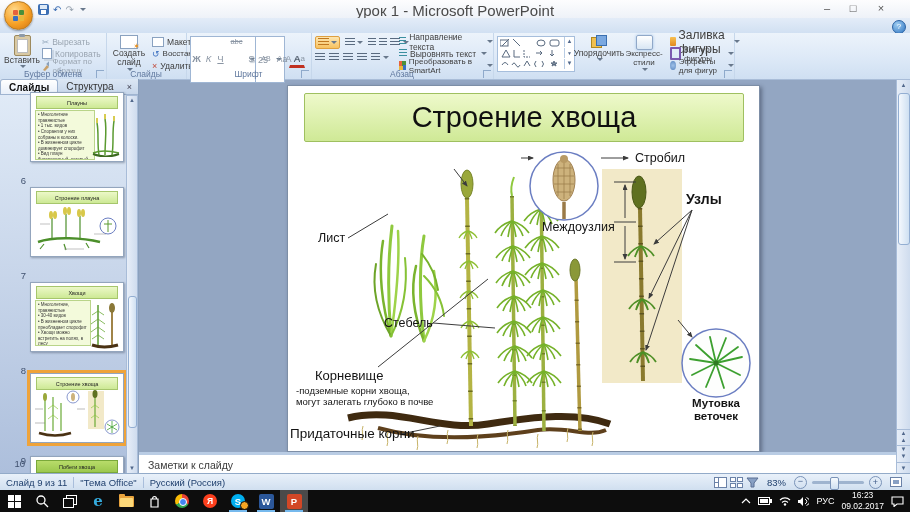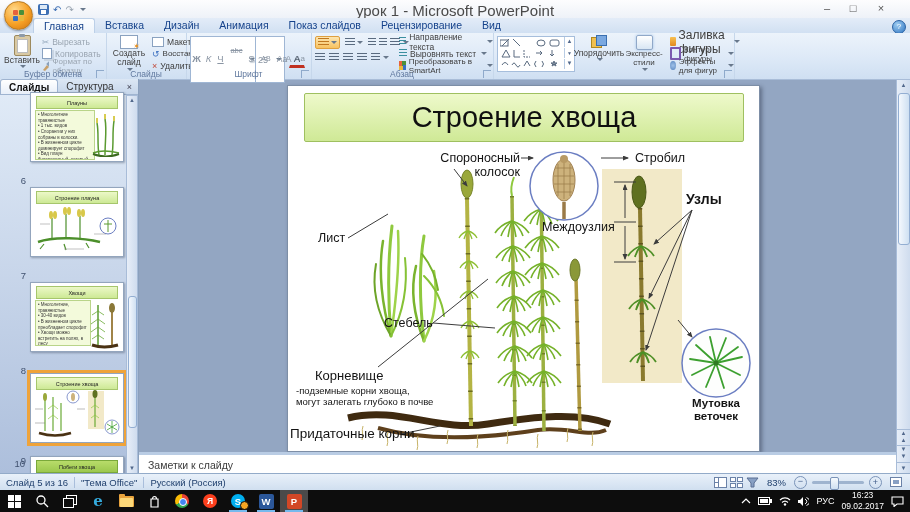--- a/index.html
+++ b/index.html
@@ -92,29 +92,20 @@
   <div id="orb" class="ab">
     <span class="sq">
         <i style="background:#e8623c"></i>
         <i style="background:#4c8f3a"></i>
         <i style="background:#3a6fc0"></i>
         <i style="background:#e8b83c"></i>
       </span>
   </div>
 
   <div id="tabbar" class="ab">
-    <div id="tabs">
-      <span class="rtab act">Главная</span>
-      <span class="rtab">Вставка</span>
-      <span class="rtab">Дизайн</span>
-      <span class="rtab">Анимация</span>
-      <span class="rtab">Показ слайдов</span>
-      <span class="rtab">Рецензирование</span>
-      <span class="rtab">Вид</span>
-    </div>
     <div id="helpbtn" class="ab">?</div>
   </div>
 
   <div id="ribbon" class="ab">
 
     <div class="rg" style="left:0;width:106px">
       <div class="bigbtn" style="left:5px;width:34px">
         <span class="clip"></span>
         <span>Вставить</span>
           <span class="ddn"></span>
@@ -169,21 +160,21 @@
       <div class="cbox ab" style="left:69px;top:3px;width:24px">
           <span>25</span>
           <span class="ddn" style="margin-left:auto"></span>
         </div>
       <div class="fbtn" style="left:96px;width:11px;color:#8b96a4">А</div>
       <div class="fbtn" style="left:108px;width:10px;font-size:8px;color:#8b96a4">Аа</div>
       <div class="fbtn" style="left:119px;top:18px;width:0"></div>
       <div class="fbtn" style="left:4px;top:18px;width:11px;font-weight:bold;color:#8b96a4">Ж</div>
       <div class="fbtn" style="left:16px;top:18px;width:11px;font-style:italic;color:#8b96a4">К</div>
       <div class="fbtn" style="left:28px;top:18px;width:11px;text-decoration:underline;color:#8b96a4">Ч</div>
-      <div class="fbtn" style="left:41px;top:10px;width:17px;font-size:7.5px;text-decoration:line-through;color:#8b96a4">abc</div>
+      <div class="fbtn" style="left:41px;top:1px;width:17px;font-size:7.5px;text-decoration:line-through;color:#8b96a4">abc</div>
       <div class="fbtn" style="left:59px;top:18px;width:11px;color:#8b96a4;text-shadow:1px 1px 1px #b0bcc8">S</div>
       <div class="fbtn" style="left:71px;top:18px;width:16px;font-size:7px;color:#8b96a4">АВ</div>
       <div class="fbtn" style="left:88px;top:18px;width:14px;font-size:8.5px;color:#8b96a4">Аа</div>
       <div class="fbtn" style="left:103px;top:18px;width:14px;color:#3e4a58;border-bottom:3px solid #c03020">А</div>
       <div class="glab">Шрифт</div>
       <div class="dlg"></div>
     </div>
 
     <div class="rg" style="left:311px;width:182px">
       <div class="ab flex" style="left:4px;top:3px;height:13px;gap:3px">
@@ -566,21 +557,20 @@
           <path d="M326,96 L348,96"></path>
             <path d="M326,136 L348,136"></path>
             <path d="M326,176 L348,176"></path>
           <path d="M337,132 L337,99" marker-end="url(#ah)"></path>
           <path d="M337,140 L337,173" marker-end="url(#ah)"></path>
         </g>
       </svg>
 
       <div id="stitle" class="ab">Строение хвоща</div>
 
-      <div class="slab" style="left:104px;top:65px;width:128px;text-align:right">Спороносный колосок</div>
       <div class="slab" style="left:347px;top:65px">Стробил</div>
       <div class="slab" style="left:398px;top:105px;font-size:14px;font-weight:bold">Узлы</div>
       <div class="slab" style="left:254px;top:134px">Междоузлия</div>
       <div class="slab" style="left:30px;top:145px">Лист</div>
       <div class="slab" style="left:96px;top:230px">Стебель</div>
       <div class="slab" style="left:27px;top:282px;font-size:13px">Корневище</div>
       <div class="slab" style="left:8px;top:299px;width:150px;font-size:9.5px">-подземные корни хвоща,
 могут залегать глубоко в почве</div>
       <div class="slab" style="left:2px;top:340px;font-size:13.5px">Придаточные корни</div>
       <div class="slab" style="left:394px;top:311px;width:68px;text-align:center;font-size:11.5px;font-weight:bold;line-height:1.15">Мутовка
@@ -594,21 +584,21 @@
     <div class="ab" style="left:0;right:0;bottom:30px;height:14px;border-top:1px solid #a8bcd8;text-align:center;font-size:6px;color:#51688c;line-height:7px">▲<br>▲</div>
     <div class="ab" style="left:0;right:0;bottom:14px;height:14px;border-top:1px solid #a8bcd8;text-align:center;font-size:6px;color:#51688c;line-height:7px">▼<br>▼</div>
     <div class="sarr ab" style="left:0;right:0;bottom:0;height:11px;line-height:11px;border-top:1px solid #a8bcd8">▼</div>
   </div>
 
   <div id="notes" class="ab">
     <div style="padding:4px 0 0 9px;font-size:10.5px;color:#3c3c3c">Заметки к слайду</div>
   </div>
 
   <div id="status" class="ab">
-    <span style="margin-left:6px">Слайд 5 из 16</span>
+    <span style="margin-left:6px">Слайд 9 из 11</span>
     <span class="sdiv"></span>
     <span>"Тема Office"</span>
     <span class="sdiv"></span>
     <span>Русский (Россия)</span>
     <span style="margin-left:auto"></span>
     <svg width="13" height="11" style="margin-right:3px">
         <rect x="0.5" y="0.5" width="12" height="10" fill="#fff" stroke="#6b82a8"></rect>
         <path d="M4.5,0.5 V10.5 M4.5,5.5 H0.5" stroke="#6b82a8"></path>
       </svg>
     <svg width="13" height="11" style="margin-right:3px">

